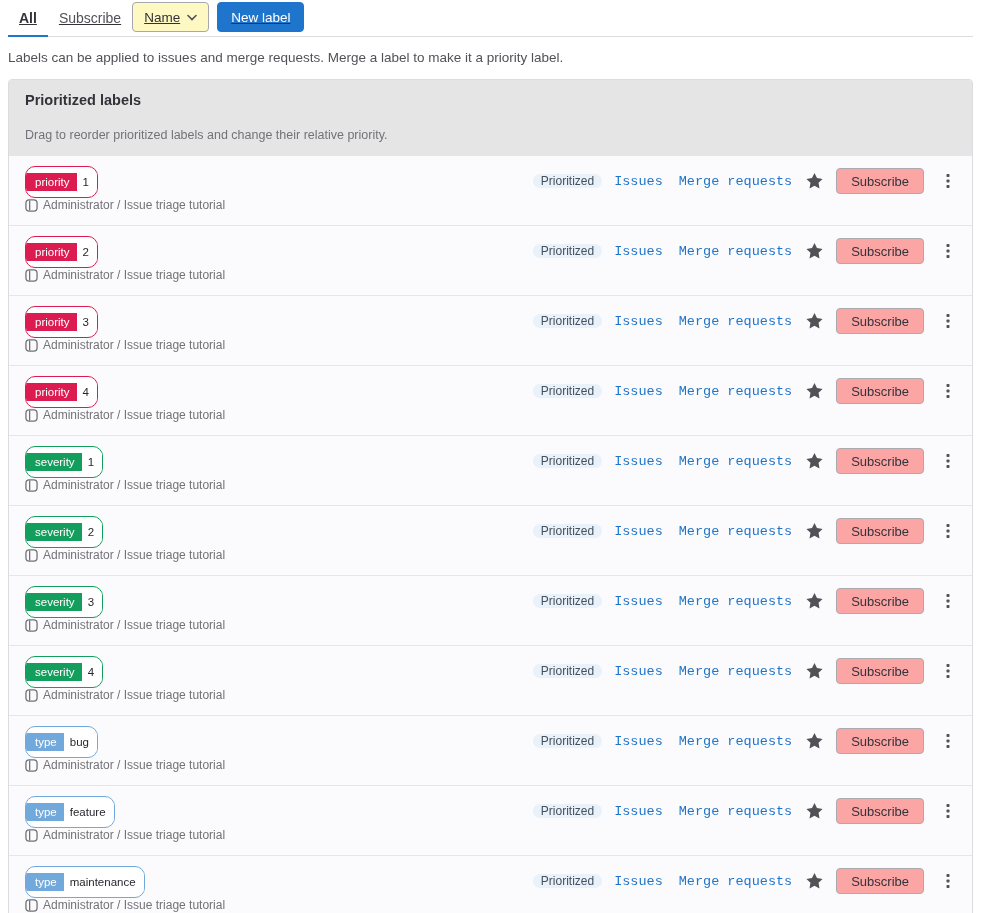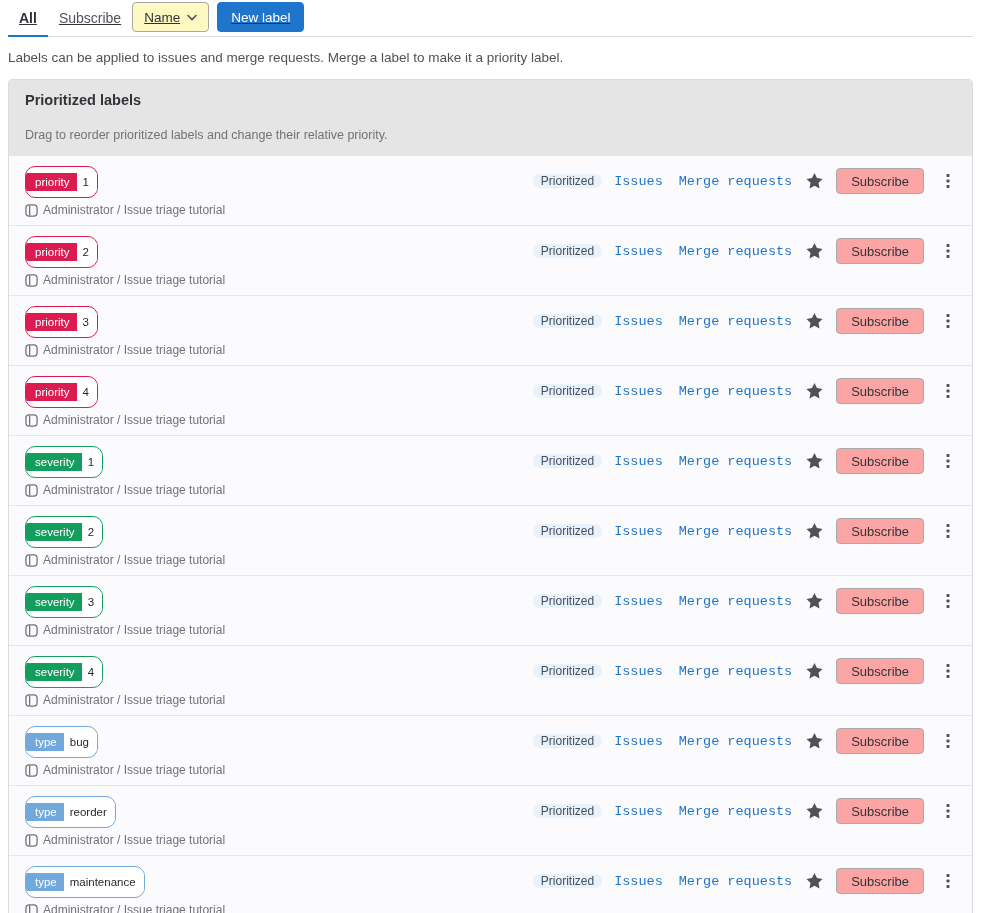--- a/index.html
+++ b/index.html
@@ -62,21 +62,21 @@
   .row-left { width:220px; }
   
   .scoped-label {
     display:inline-flex; align-items:center; height:32px;
     border:1px solid; border-radius:10px; overflow:hidden;
     font-size:11.5px; line-height:18px; background:#fff; cursor:pointer;
   }
   .scoped-key { color:#fff; padding:0 7px 0 9px; }
   .scoped-val { color:#28272d; padding:0 8px 0 6px; background:#fff; }
   .project-line {
-    margin-top:5px; font-size:12px; line-height:1.3; color:#737278; position:relative;
+    font-size:12px; line-height:1.3; color:#737278; position:relative;
     padding-left:18px;
   }
   .project-line .proj-icon { position:absolute; left:0; top:1px; }
   
   .row-right { display:flex; align-items:center; margin-top:2px; }
   .badge-muted {
     background:#e9f1fb; color:#44505c; font-size:12px;
     padding:1px 8px; border-radius:10px; line-height:1;
   }
   .row-link { color:var(--accent,#1f75cb); font-size:13.5px; text-decoration:none; cursor:pointer;font-family:Liberation Mono, monospace; }
@@ -476,21 +476,21 @@
           </svg>
         </span>
       </span>
     </div>
   </div>
 
   <div class="label-row">
     <div class="row-left">
       <span class="scoped-label" style="border-color: rgb(114, 169, 221);">
         <span class="scoped-key" style="background-color: rgb(114, 169, 221);">type</span>
-        <span class="scoped-val">reorder</span>
+        <span class="scoped-val">feature</span>
       </span>
       <div class="project-line">
         <span class="proj-icon">
           <svg width="13" height="13" viewBox="0 0 14 14" fill="none">
             <rect x="1" y="1" width="12" height="12" rx="3.5" stroke="#737278" stroke-width="1.4"></rect>
             <line x1="5" y1="1.5" x2="5" y2="12.5" stroke="#737278" stroke-width="1.4"></line>
           </svg>
         </span>
         <span>Administrator / Issue triage tutorial</span>
       </div>

